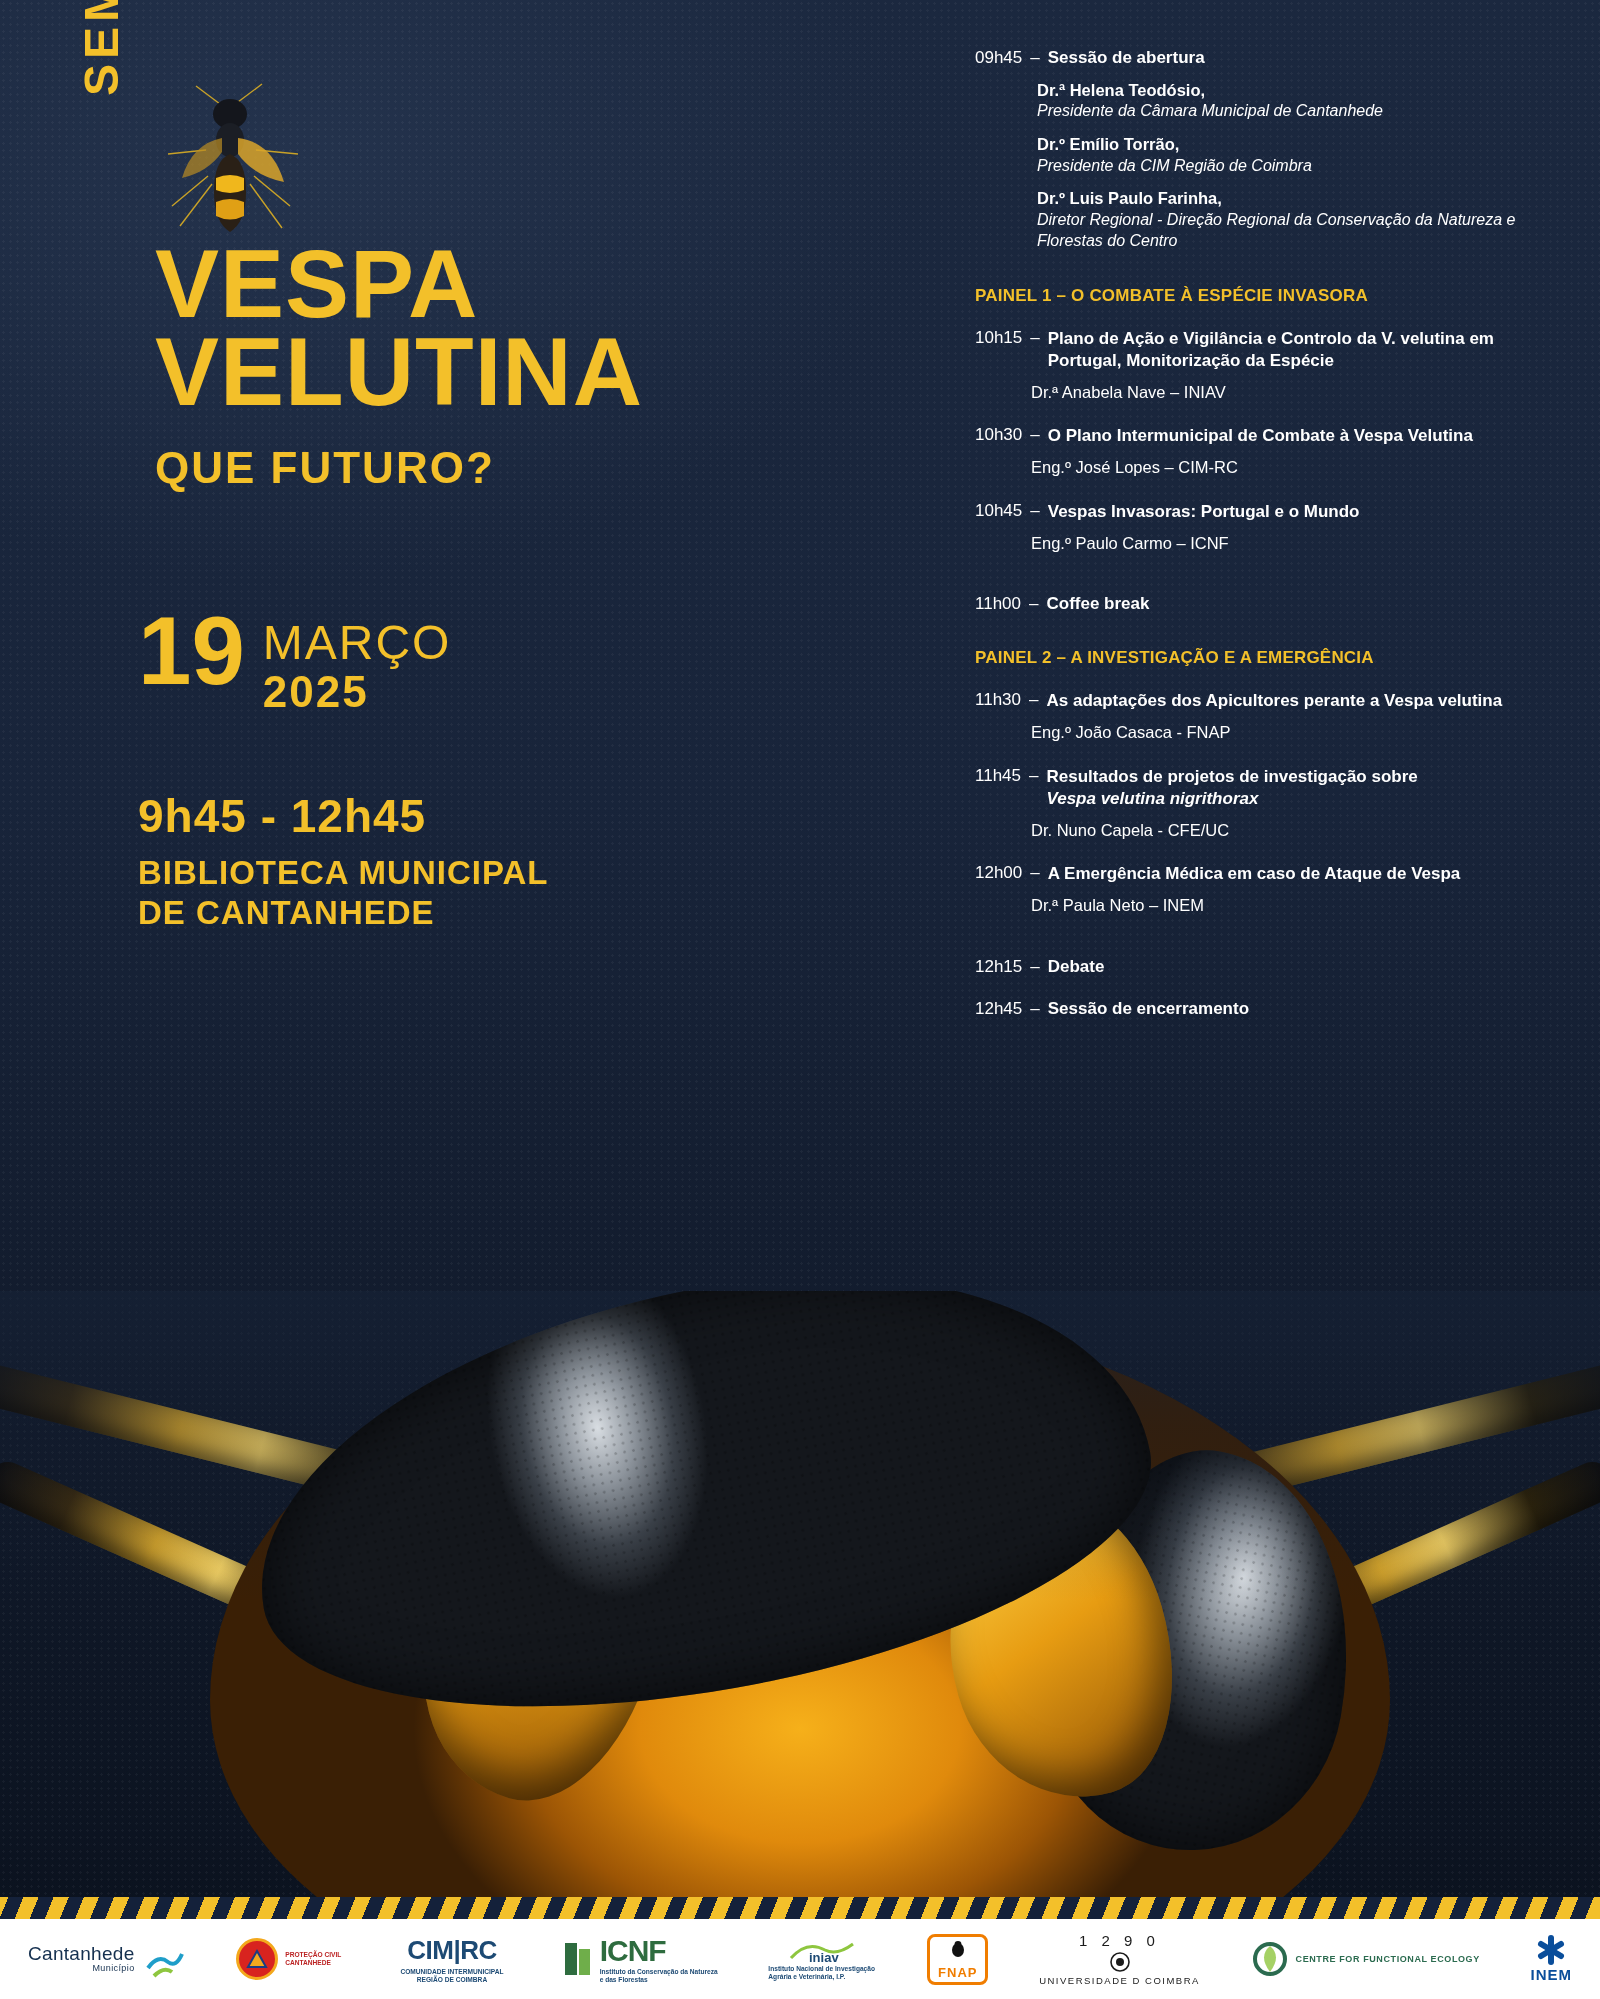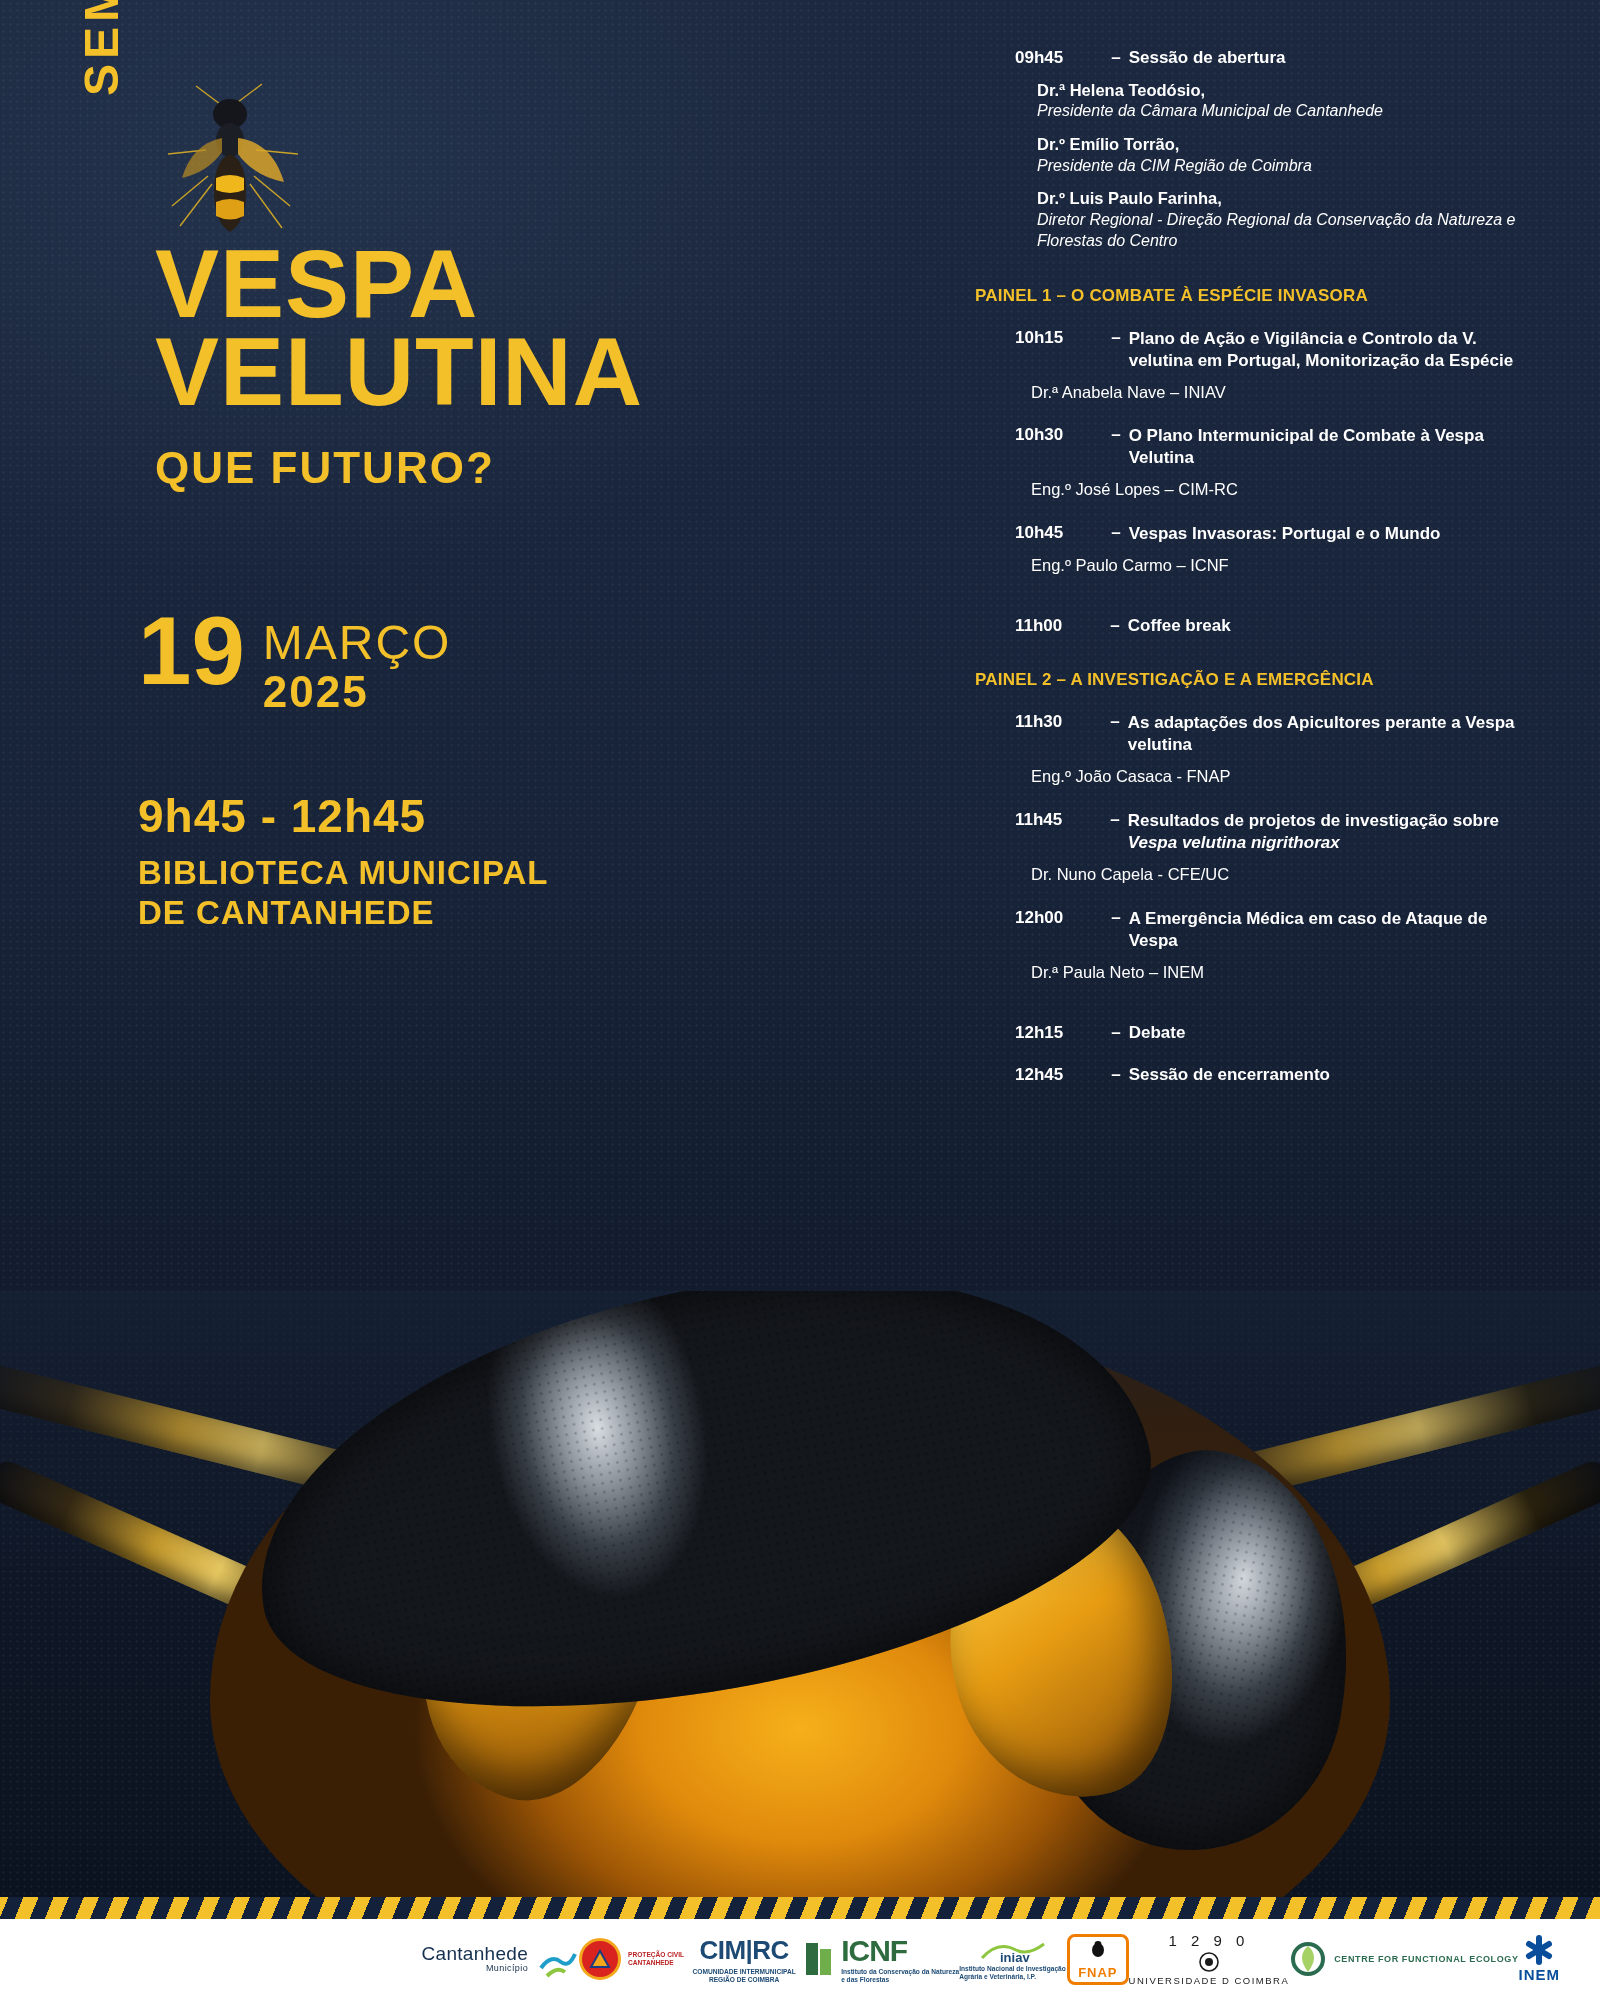--- a/index.html
+++ b/index.html
@@ -169,21 +169,21 @@
   
   .programme {
     position: absolute;
     z-index: 6;
     left: 975px;
     top: 48px;
     width: 560px;
     color: #ffffff;
   }
   .row { display: flex; gap: 8px; }
-  .time { font-size: 17px; font-weight: 700; white-space: nowrap; margin-left: 40px; }
+  .time { font-size: 17px; font-weight: 400; white-space: nowrap; }
   .sess { font-size: 17px; font-weight: 700; }
   .item-title { font-size: 17px; font-weight: 700; line-height: 1.3; }
   .speaker-group { margin: 12px 0 0 62px; }
   .speaker { font-size: 16.5px; font-weight: 700; line-height: 1.3; }
   .role { font-size: 16px; font-style: italic; line-height: 1.3; }
   .panel-head {
     color: #f3c02a;
     font-size: 17px;
     font-weight: 700;
     letter-spacing: .2px;
@@ -209,22 +209,22 @@
   }
   
   .footer {
     position: absolute;
     z-index: 7;
     left: 0; right: 0; bottom: 0;
     height: 80px;
     background: #ffffff;
     display: flex;
     align-items: center;
-    justify-content: flex-end;
-    padding: 0 40px;
+    justify-content: space-between;
+    padding: 0 28px;
   }
   .logo { display: flex; align-items: center; gap: 7px; color: #15304f; }
   .logo-txt { line-height: 1.05; }
   .logo-name { font-size: 19px; font-weight: 400; letter-spacing: .3px; }
   .logo-sub { font-size: 9px; letter-spacing: .4px; }
   .tiny { font-size: 6.6px; line-height: 1.18; color: #1d4a74; font-weight: 700; }
   .badge-round {
     width: 42px; height: 42px; border-radius: 50%;
     display: flex; align-items: center; justify-content: center;
     font-size: 7px; font-weight: 700; text-align: center; color: #fff;

